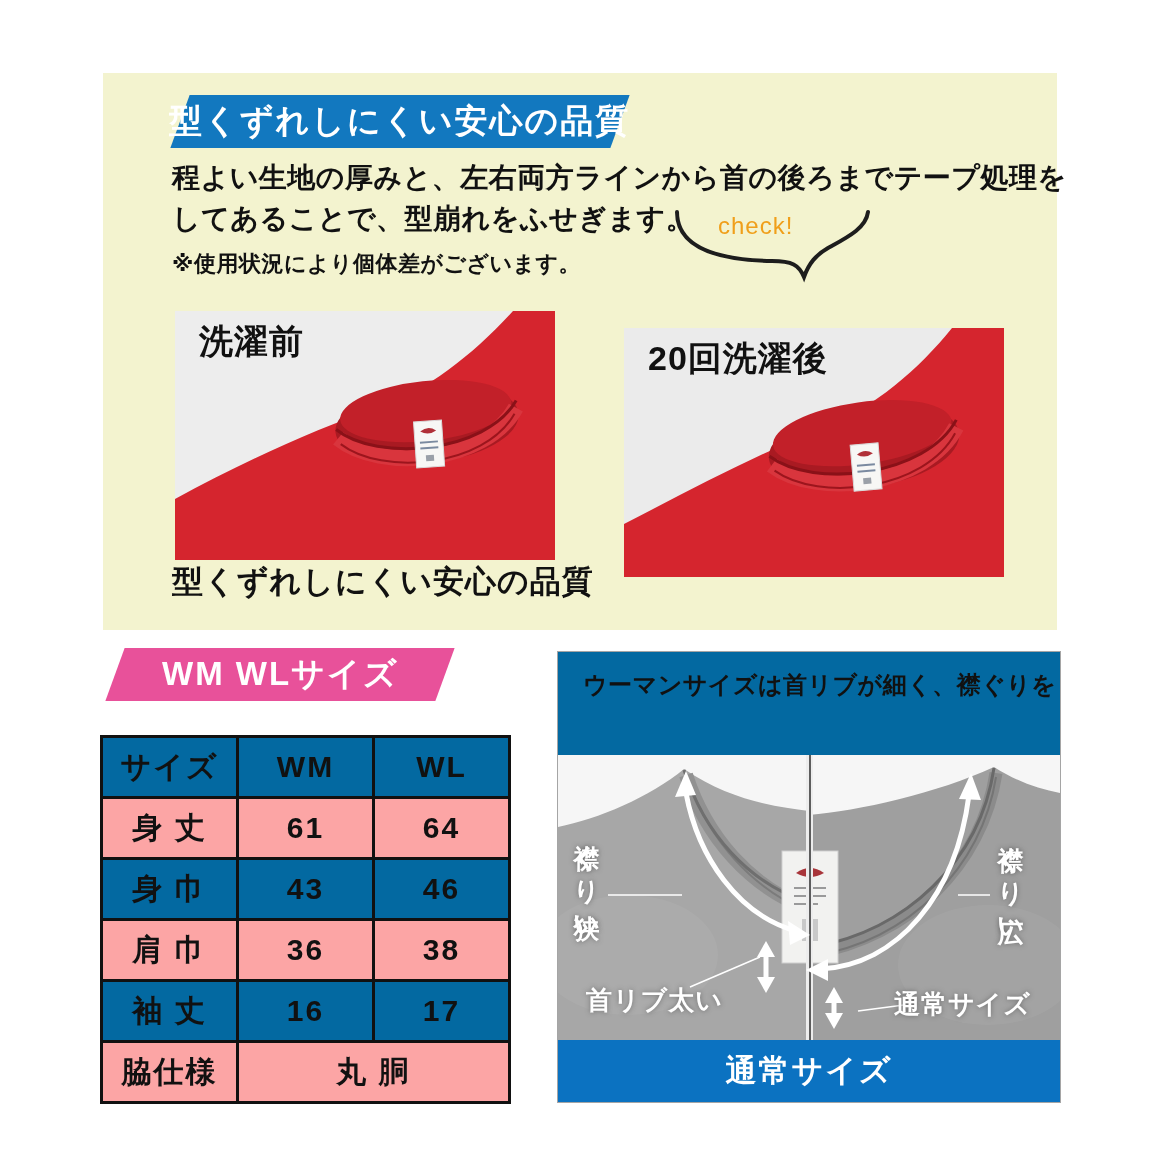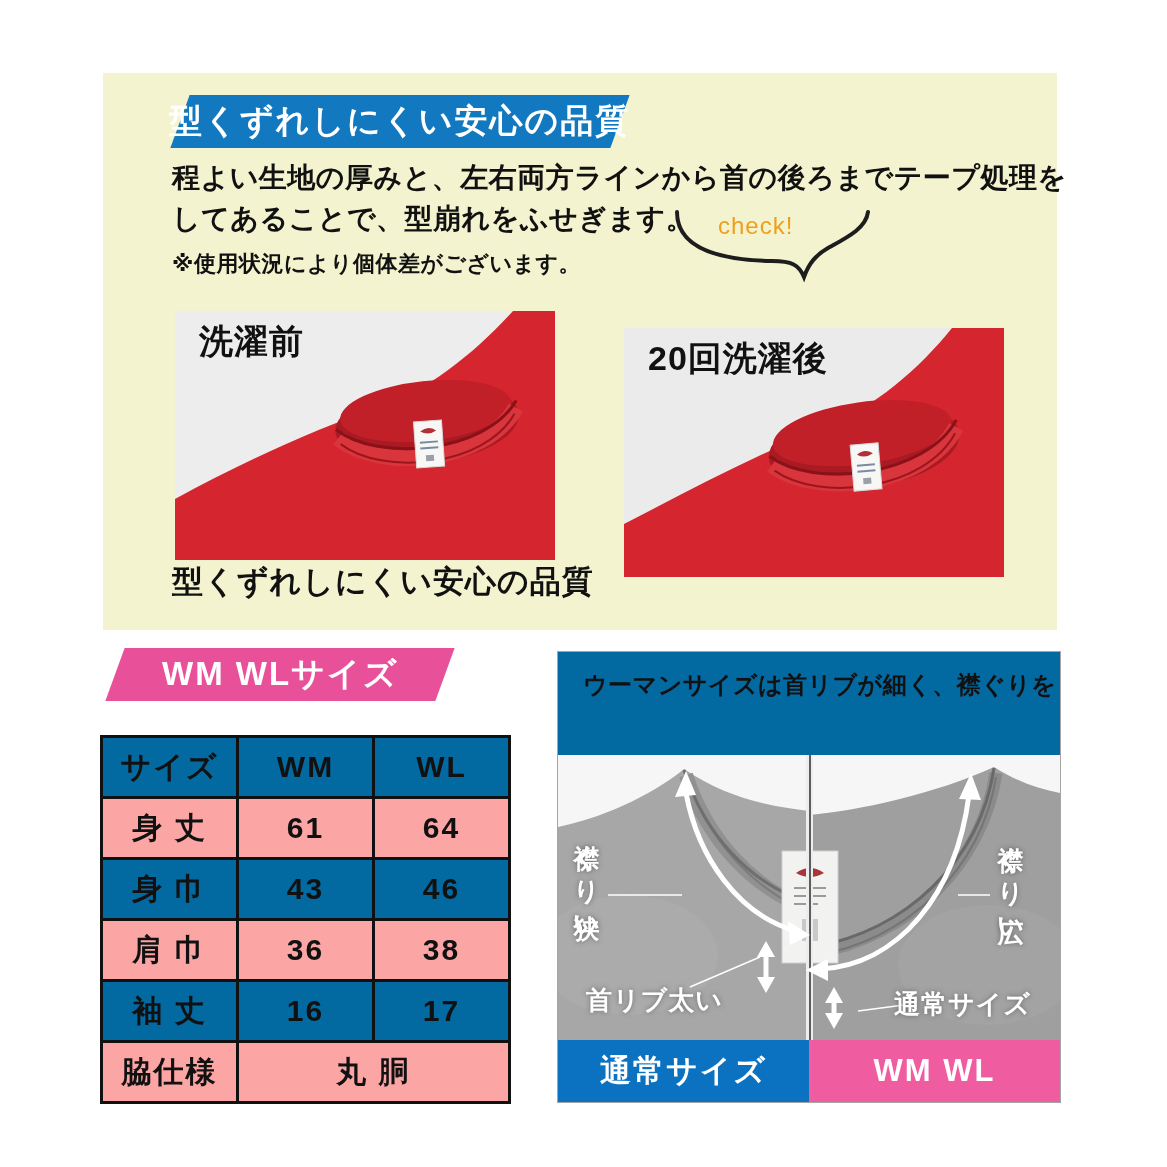--- a/index.html
+++ b/index.html
@@ -214,17 +214,16 @@
         </g>
       </svg>
       <div class="overlay-label vert" style="left:12px;top:68px;">襟ぐり狭い</div>
       <div class="overlay-label" style="left:28px;top:228px;">首リブ太い</div>
       <div class="overlay-label vert" style="left:436px;top:70px;">襟ぐり広い</div>
       <div class="overlay-label" style="left:336px;top:232px;">通常サイズ</div>
     </div>
 
     <div class="bars">
       <div class="bar blue">通常サイズ</div>
-      <div class="bar pink">WM WL</div>
     </div>
   </div>
 
 </div>
 
 </body></html>

